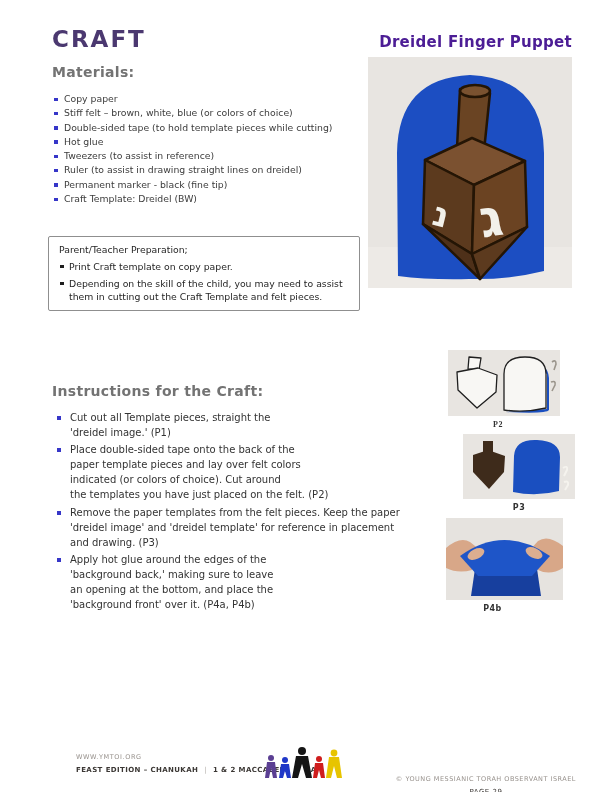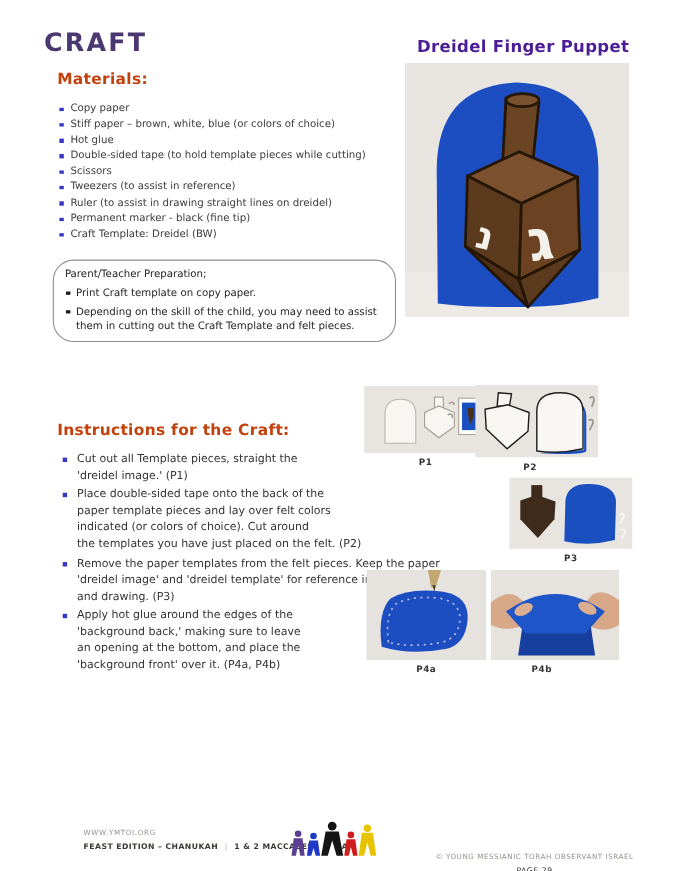--- a/index.html
+++ b/index.html
@@ -1,34 +1,34 @@
 <!DOCTYPE html>
 <html><head>
 <meta charset="utf-8">
 <style>
   html,body{margin:0;padding:0;background:#fff;}
   .page{position:relative;width:612px;height:792px;background:#ffffff;overflow:hidden;
         font-family:"DejaVu Sans",sans-serif;color:#3a3a3a;}
 
   
-  .craft-heading{position:absolute;left:40px;top:26px;font-size:23px;font-weight:bold;
+  .craft-heading{position:absolute;left:52px;top:26px;font-size:23px;font-weight:bold;
         letter-spacing:2px;color:#4b3870;}
   .doc-title{position:absolute;right:40px;top:33px;font-size:15px;font-weight:bold;
         color:#4c1d95;letter-spacing:0.3px;}
 
   
   .materials{position:absolute;left:52px;top:64px;width:315px;}
-  .section-heading{font-size:14px;font-weight:bold;color:#c2410c;letter-spacing:0.3px;}
+  .section-heading{font-size:14px;font-weight:bold;color:#737373;letter-spacing:0.3px;}
   .materials ul{list-style:none;margin:12px 0 0 0;padding:0;}
   .materials li{position:relative;padding-left:12px;font-size:9.3px;line-height:14.3px;color:#3c3c3c;}
   .sq{display:inline-block;width:3.5px;height:3.5px;background:#3636c8;position:absolute;left:2px;top:5.5px;}
 
   
   .prep-box{position:absolute;left:48px;top:236px;width:292px;border:1px solid #8f8f8f;
-        border-radius:19px;padding:6px 8px 7px 10px;background:#fff;}
+        border-radius:2px;padding:6px 8px 7px 10px;background:#fff;}
   .prep-title{font-size:9.3px;color:#262626;line-height:13px;}
   .prep-box ul{list-style:none;margin:3px 0 0 0;padding:0;}
   .prep-box li{position:relative;padding-left:10px;font-size:9.3px;line-height:13px;color:#262626;margin-top:4px;}
   .sq-dark{display:inline-block;width:3.5px;height:3.5px;background:#1d1d1d;position:absolute;left:1px;top:4.5px;}
   .pre{white-space:pre-line;}
 
   
   .main-photo{position:absolute;left:368px;top:57px;width:204px;height:231px;}
 
   
@@ -36,21 +36,21 @@
   .instructions ol{list-style:none;margin:11px 0 0 2px;padding:0;}
   .instructions li{position:relative;padding-left:16px;font-size:10px;line-height:15.1px;
         color:#333;margin-bottom:2px;}
   .sq-step{display:inline-block;width:4px;height:4px;background:#3636c8;position:absolute;left:3px;top:6px;}
 
   
   .fig{position:absolute;text-align:center;}
   .fig svg{display:block;}
   .fig-caption{font-size:8px;font-weight:bold;color:#333;margin-top:4px;letter-spacing:0.5px;}
   .fig-p1{left:331px;top:351px;width:112px;}
-  .fig-p2{left:432px;top:350px;width:100px;}
+  .fig-p2{left:448px;top:350px;width:100px;font-family:Liberation Serif, serif;}
   .fig-p3{left:448px;top:434px;width:112px;padding-left:15px;}
   .fig-p4a{left:333px;top:518px;width:109px;}
   .fig-p4b{left:446px;top:518px;width:93px;}
 
   
   .footer-left{position:absolute;left:42px;top:753px;margin-left:34px;}
   .footer-url{font-size:6.5px;color:#97918c;letter-spacing:0.6px;}
   .footer-meta{margin-top:5px;font-size:7px;font-weight:bold;color:#3b3734;letter-spacing:0.4px;}
   .footer-meta .bar{color:#b3aeaa;font-weight:normal;margin:0 6px;}
   .footer-right{position:absolute;right:36px;top:753px;text-align:right;margin-top:22px;}
@@ -63,24 +63,23 @@
 
 <div class="page">
 
   <div class="craft-heading">CRAFT</div>
   <div class="doc-title">Dreidel Finger Puppet</div>
 
   <div class="materials">
     <div class="section-heading">Materials:</div>
     <ul>
       <li><span class="sq"></span><span>Copy paper</span></li>
-      <li><span class="sq"></span><span>Stiff paper – brown, white, blue (or colors of choice)</span></li>
+      <li><span class="sq"></span><span>Stiff felt – brown, white, blue (or colors of choice)</span></li>
+      <li><span class="sq"></span><span>Double-sided tape (to hold template pieces while cutting)</span></li>
       <li><span class="sq"></span><span>Hot glue</span></li>
-      <li><span class="sq"></span><span>Double-sided tape (to hold template pieces while cutting)</span></li>
-      <li><span class="sq"></span><span>Scissors</span></li>
       <li><span class="sq"></span><span>Tweezers (to assist in reference)</span></li>
       <li><span class="sq"></span><span>Ruler (to assist in drawing straight lines on dreidel)</span></li>
       <li><span class="sq"></span><span>Permanent marker - black (fine tip)</span></li>
       <li><span class="sq"></span><span>Craft Template: Dreidel (BW)</span></li>
     </ul>
   </div>
 
   <div class="prep-box">
     <div class="prep-title">Parent/Teacher Preparation;</div>
     <ul>
@@ -121,35 +120,20 @@
       <li><span class="sq-step"></span><span class="pre">Remove the paper templates from the felt pieces. Keep the paper
 'dreidel image' and 'dreidel template' for reference in placement
 and drawing. (P3)</span></li>
       <li><span class="sq-step"></span><span class="pre">Apply hot glue around the edges of the
 'background back,' making sure to leave
 an opening at the bottom, and place the
 'background front' over it. (P4a, P4b)</span></li>
     </ol>
   </div>
 
-  <div class="fig fig-p1">
-    <svg width="112" height="61" viewBox="0 0 112 61">
-      <rect width="112" height="61" fill="#e8e5e1"></rect>
-      <path d="M19 52 L19 26 Q19 12 33 12 Q47 12 47 26 L47 52 Z" fill="#f7f6f3" stroke="#b9b4ad" stroke-width="1"></path>
-      <g fill="#f7f6f3" stroke="#a29c93" stroke-width="1">
-        <rect x="64" y="10" width="8" height="11"></rect>
-        <path d="M55 24 L68 18 L82 24 L82 37 L68 47 L55 37 Z"></path>
-      </g>
-      <path d="M77 16 q4 -3 5 1 M76 26 q5 -2 4 3" fill="none" stroke="#a29c93" stroke-width="1.5"></path>
-      <rect x="86" y="11" width="23" height="33" fill="#ffffff" stroke="#a8a39b" stroke-width="1"></rect>
-      <rect x="89" y="15" width="17" height="25" fill="#1a4fc0"></rect>
-      <path d="M94 20 l6 0 l-1 9 l-2 6 l-2 -6 Z" fill="#4a2f17"></path>
-    </svg>
-    <div class="fig-caption">P1</div>
-  </div>
 
   <div class="fig fig-p2">
     <svg width="112" height="66" viewBox="0 0 112 66">
       <rect width="112" height="66" fill="#e8e5e1"></rect>
       <g fill="#f8f7f4" stroke="#1f1f1f" stroke-width="1.3" stroke-linejoin="round">
         <path d="M21 7 L33 8 L31 20 L20 19 Z"></path>
         <path d="M9 22 L30 18 L49 25 L48 42 L29 58 L10 40 Z"></path>
       </g>
       <path d="M58 62 Q99 64 101 60 L101 28 Q100 12 79 11 L99 24 L99 59 Z" fill="#1a4fc0"></path>
       <path d="M56 60 L56 24 Q56 7 77 7 Q98 7 98 24 L98 58 Q77 63 56 60 Z" fill="#f8f7f4" stroke="#1f1f1f" stroke-width="1.3"></path>
@@ -164,30 +148,20 @@
       <g fill="#3e2b1b">
         <rect x="20" y="7" width="10" height="12"></rect>
         <path d="M10 21 L25 16 L42 22 L41 38 L26 55 L10 38 Z"></path>
       </g>
       <path d="M50 58 L51 22 Q52 5 74 6 Q97 7 97 23 L96 57 Q73 63 50 58 Z" fill="#1a4fc0"></path>
       <path d="M100 34 q5 -3 4 2 l-3 6 M101 48 q5 -2 4 3 l-3 5" fill="none" stroke="#f5f3ee" stroke-width="2"></path>
     </svg>
     <div class="fig-caption">P3</div>
   </div>
 
-  <div class="fig fig-p4a">
-    <svg width="109" height="82" viewBox="0 0 109 82">
-      <rect width="109" height="82" fill="#e6e3df"></rect>
-      <path d="M56 0 L68 0 L63 16 L59 16 Z" fill="#c2a870"></path>
-      <path d="M60 14 L63 14 L62 20 Z" fill="#4d3c22"></path>
-      <path d="M14 70 Q10 38 22 26 Q40 16 70 20 Q94 24 92 46 Q90 68 72 72 Q40 78 14 70 Z" fill="#1c4ec2"></path>
-      <path d="M20 66 Q17 40 27 31 Q42 23 68 26 Q86 30 85 46 Q84 62 68 66 Q42 71 20 66 Z" fill="none" stroke="#d9d4ec" stroke-width="1.4" stroke-dasharray="2 4" opacity="0.85"></path>
-    </svg>
-    <div class="fig-caption">P4a</div>
-  </div>
 
   <div class="fig fig-p4b">
     <svg width="117" height="82" viewBox="0 0 117 82">
       <rect width="117" height="82" fill="#e6e3df"></rect>
       <path d="M0 30 Q14 18 24 24 L34 32 L26 52 Q12 56 0 50 Z" fill="#d8a788"></path>
       <path d="M117 28 Q102 16 92 23 L84 32 L92 52 Q104 58 117 50 Z" fill="#d8a788"></path>
       <path d="M30 44 L90 44 L95 78 L25 78 Z" fill="#173f9e"></path>
       <path d="M14 38 Q58 6 104 38 L86 58 L32 58 Z" fill="#1e55c8"></path>
       <ellipse cx="30" cy="36" rx="9" ry="5" fill="#dcae90" transform="rotate(-25 30 36)"></ellipse>
       <ellipse cx="88" cy="35" rx="9" ry="5" fill="#dcae90" transform="rotate(25 88 35)"></ellipse>

